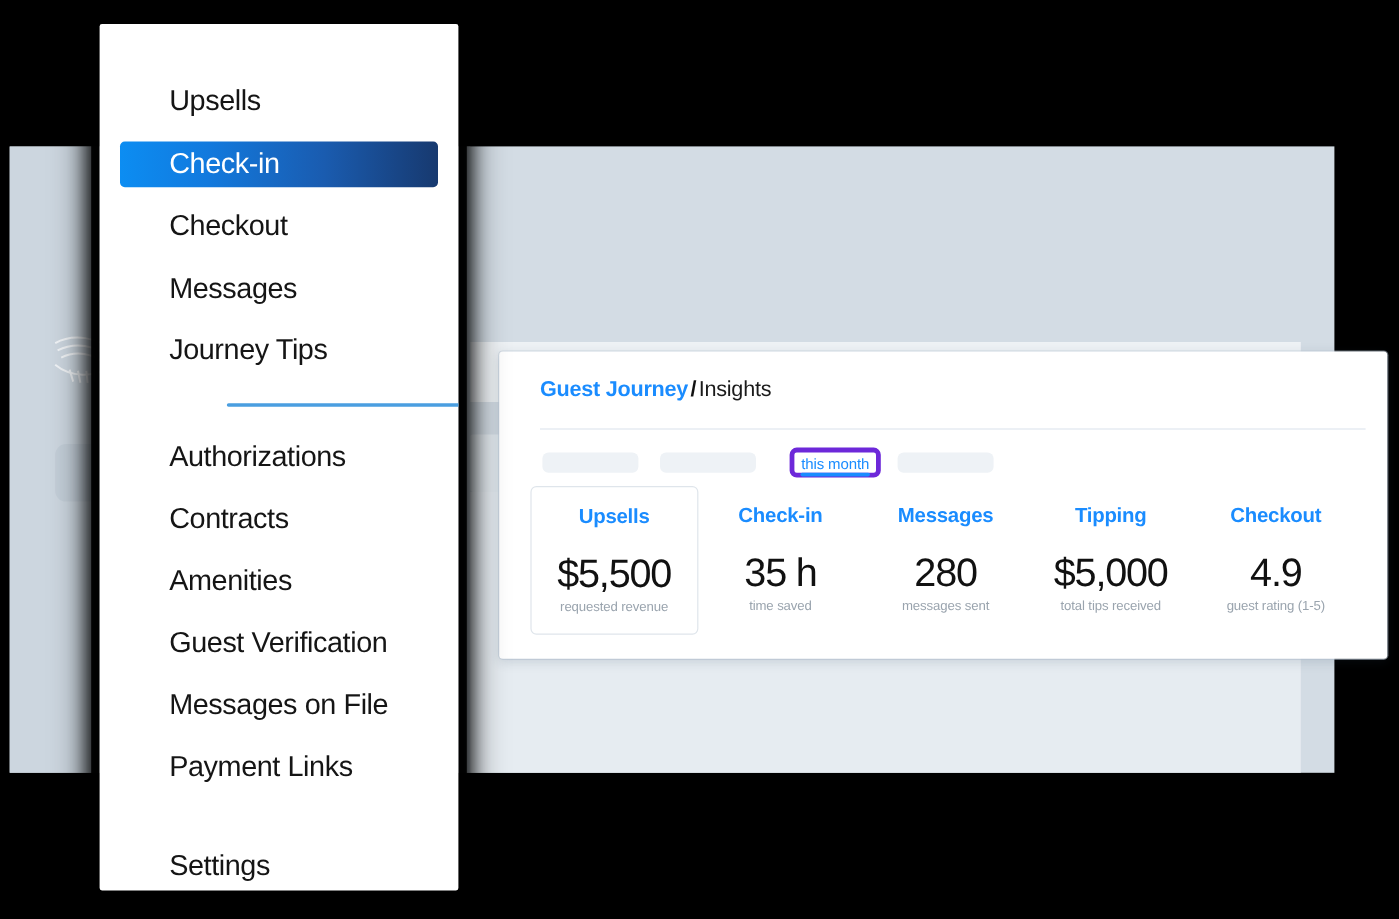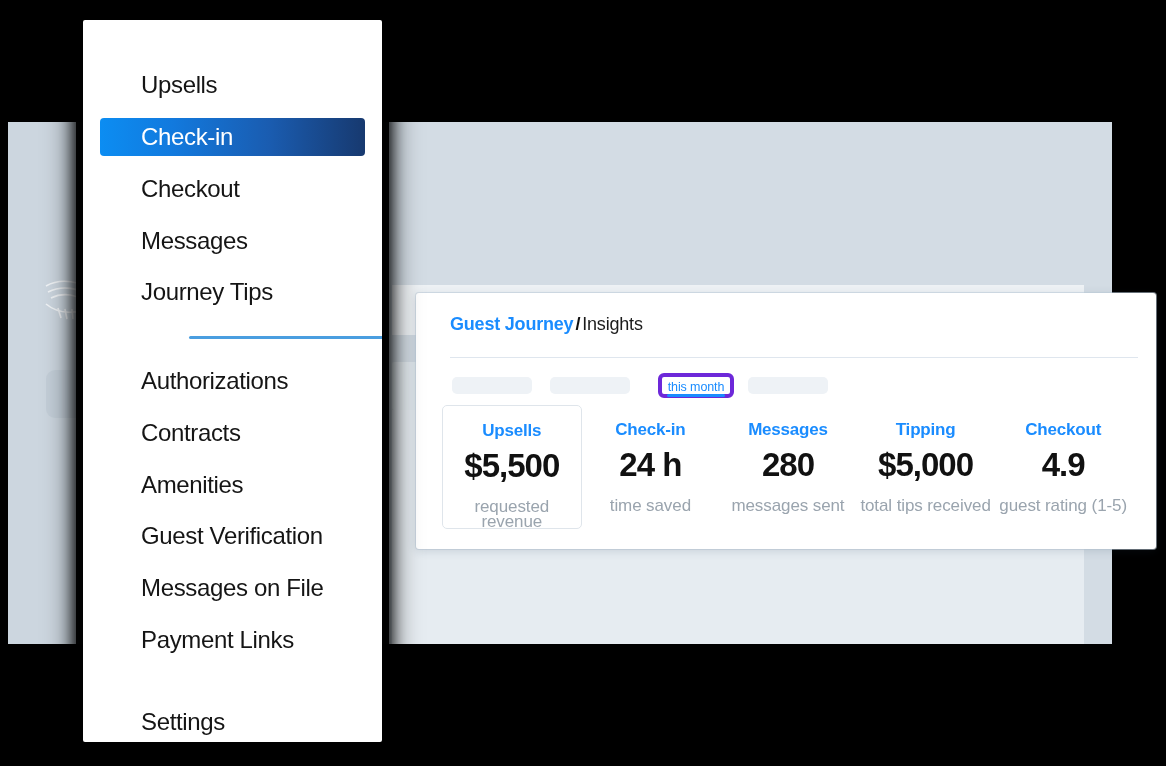--- a/index.html
+++ b/index.html
@@ -182,32 +182,32 @@
   }
   .kpi-label {
     font-size: 17px;
     font-weight: bold;
     color: #1a8cff;
     letter-spacing: -0.2px;
     line-height: 22px;
   }
   .kpi-value {
     font-size: 33px;
-    font-weight: bold;
+    font-weight: normal;
     color: #111111;
     letter-spacing: -1.0px;
     line-height: 42px;
-    margin-top: 3px;
+    margin-top: 15px;
   }
   .kpi-caption {
-    font-size: 17px;
+    font-size: 11px;
     color: #9aa4ae;
     letter-spacing: -0.1px;
     line-height: 15px;
-    margin-top: 12px;
+    margin-top: 0;
   }
 
   
   #menu-shadow {
     position: absolute;
     left: 83px;
     top: 20px;
     width: 299px;
     height: 722px;
     border-radius: 2px;
@@ -305,21 +305,21 @@
     </div>
 
     <div id="kpi-row">
         <div class="kpi selected">
           <div class="kpi-label">Upsells</div>
           <div class="kpi-value">$5,500</div>
           <div class="kpi-caption">requested revenue</div>
         </div>
         <div class="kpi">
           <div class="kpi-label">Check-in</div>
-          <div class="kpi-value">24 h</div>
+          <div class="kpi-value">35 h</div>
           <div class="kpi-caption">time saved</div>
         </div>
         <div class="kpi">
           <div class="kpi-label">Messages</div>
           <div class="kpi-value">280</div>
           <div class="kpi-caption">messages sent</div>
         </div>
         <div class="kpi">
           <div class="kpi-label">Tipping</div>
           <div class="kpi-value">$5,000</div>

